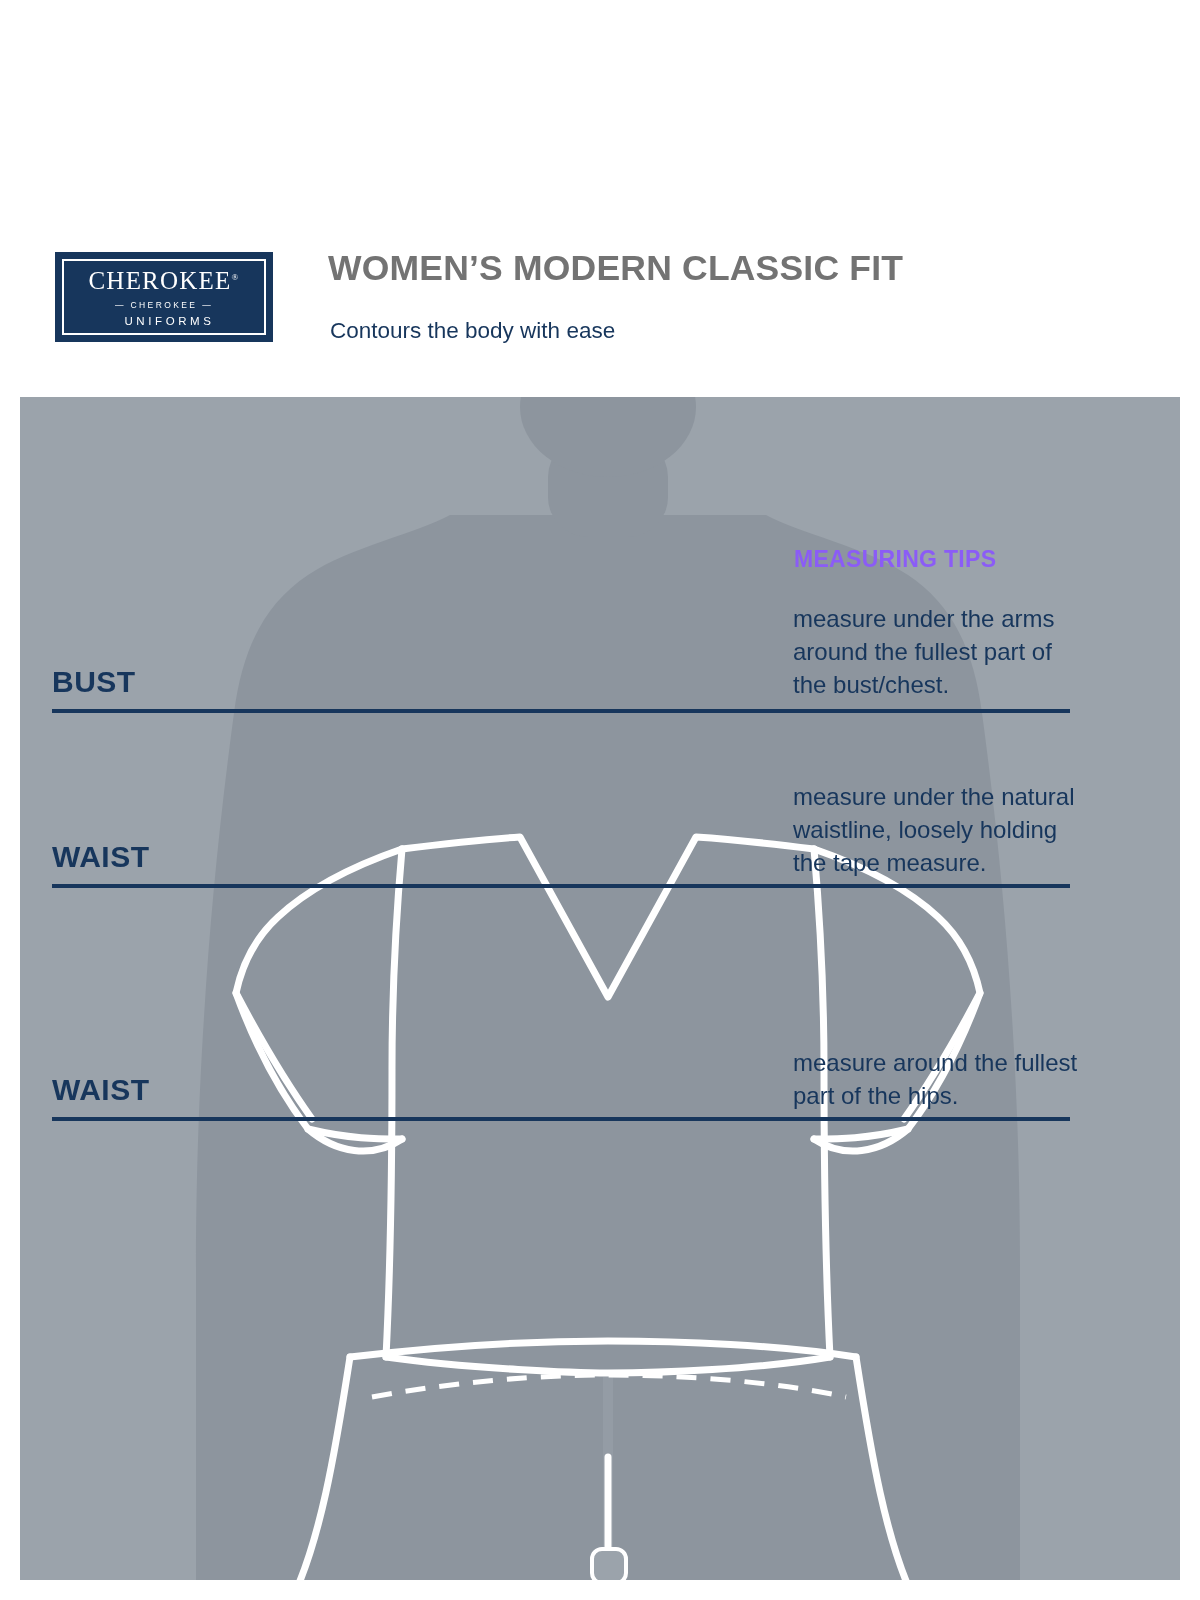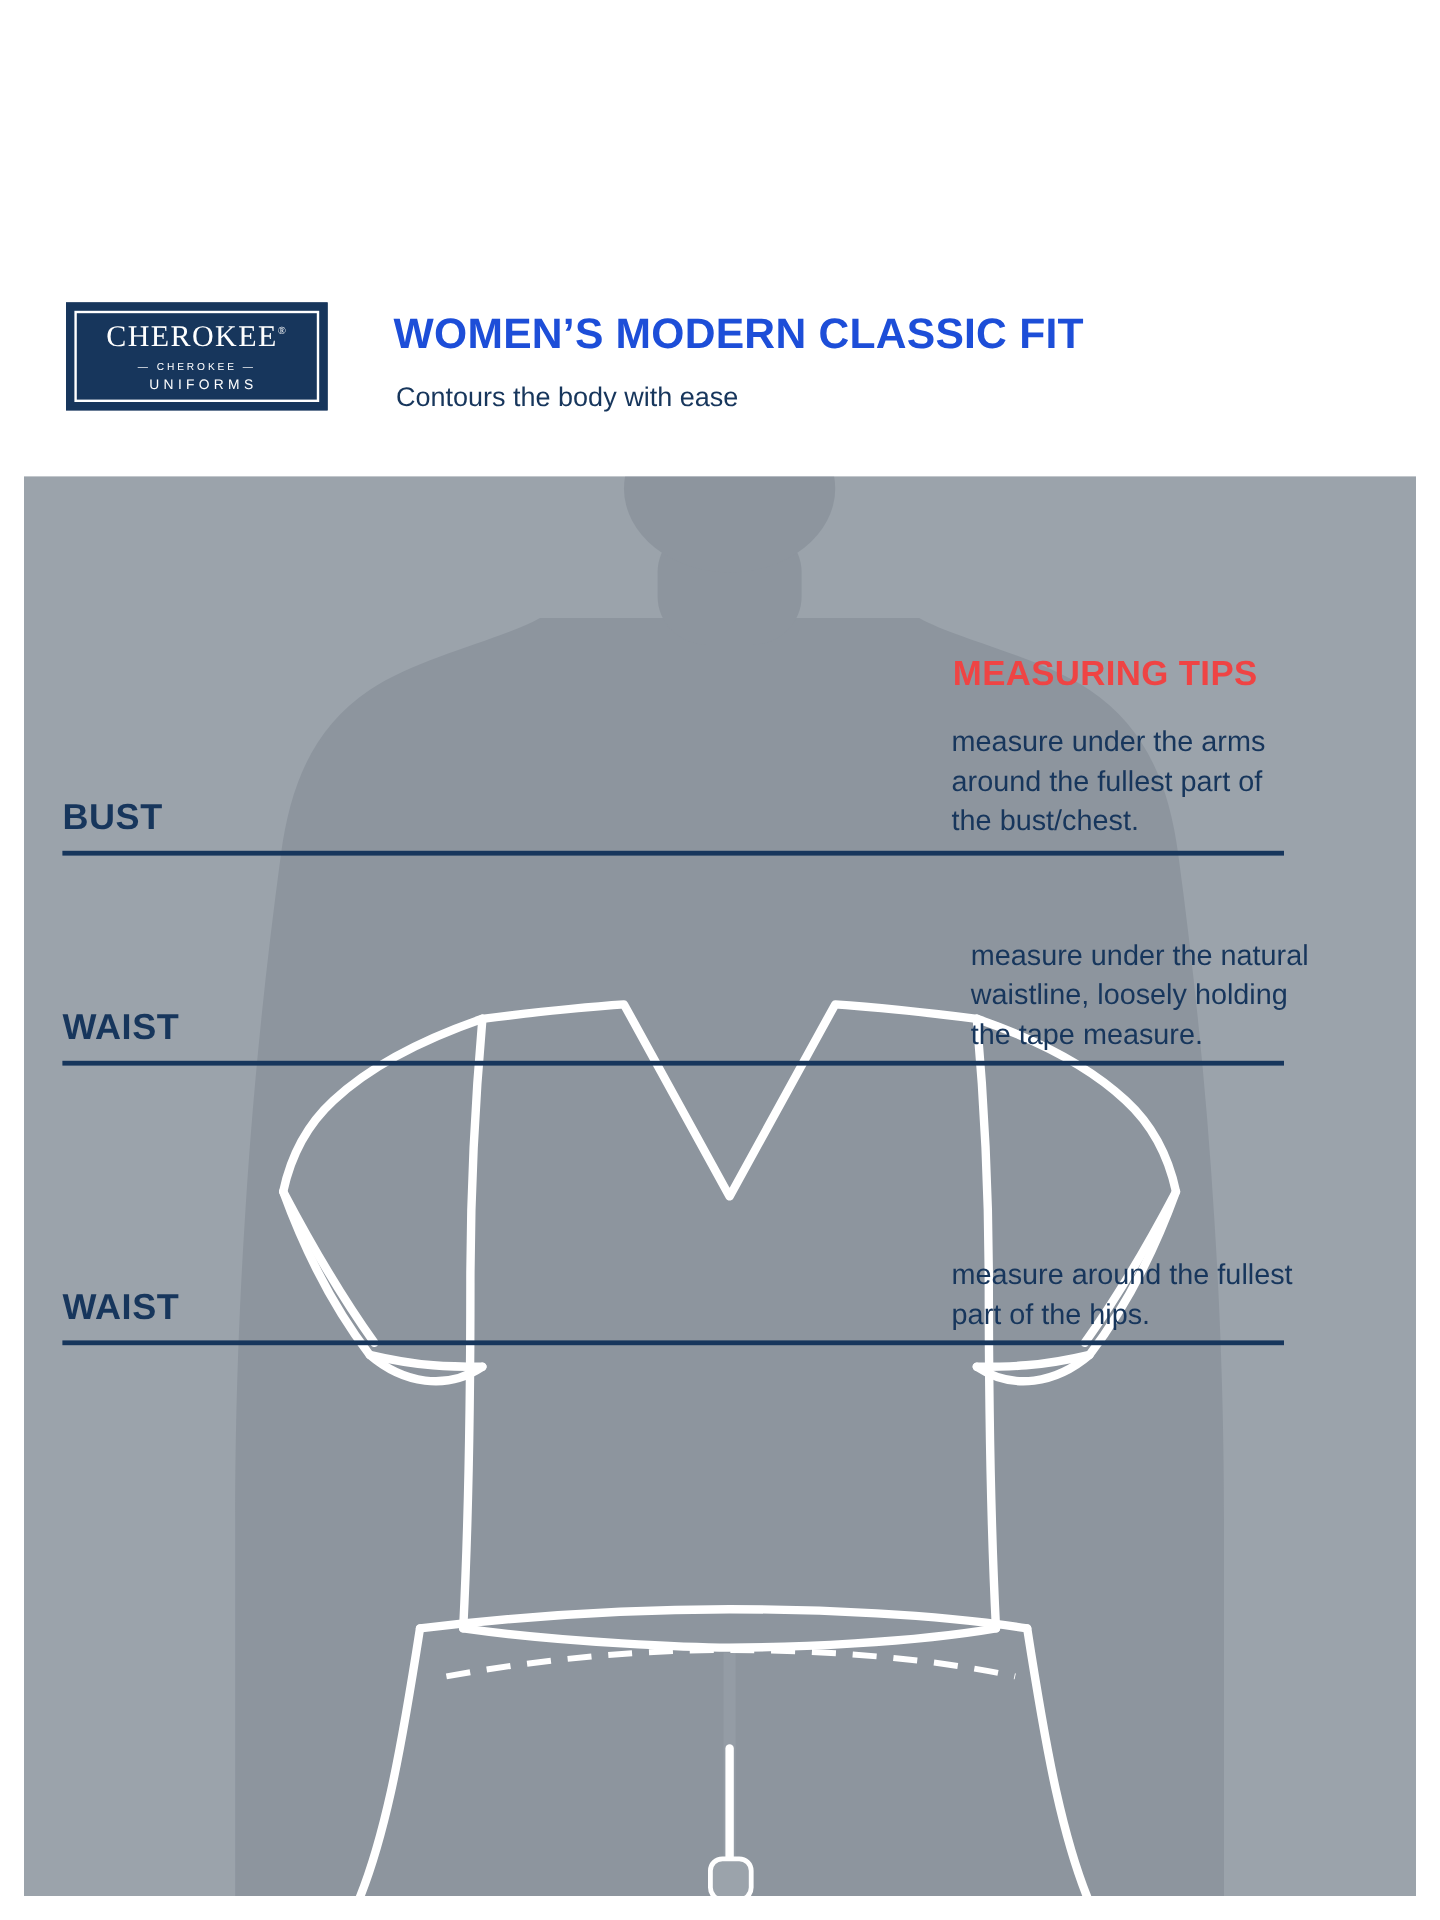--- a/index.html
+++ b/index.html
@@ -73,24 +73,24 @@
     font-size: 11.5px;
     letter-spacing: 3.6px;
     margin-top: 5px;
     color: #ffffff;
     padding-left: 11px;
   }
 
   #title-main {
     position: absolute;
     left: 328px;
-    top: 258px;
+    top: 248px;
     font-size: 35.5px;
     font-weight: bold;
-    color: #1d4ed8;
+    color: #737373;
     letter-spacing: 0.2px;
     white-space: nowrap;
   }
   #title-sub {
     position: absolute;
     left: 330px;
     top: 318px;
     font-size: 22.5px;
     color: #17365c;
     white-space: nowrap;
@@ -123,43 +123,43 @@
     color: #17365c;
     letter-spacing: 0.5px;
   }
   .meas-line {
     position: absolute;
     height: 4px;
     background: #17365c;
   }
   .tips-title {
     position: absolute;
-    font-size: 29px;
+    font-size: 23px;
     font-weight: bold;
-    color: #ef4444;
+    color: #8b5cf6;
     letter-spacing: 0.3px;
   }
   .tips-text {
     position: absolute;
     font-size: 24px;
     color: #17365c;
     line-height: 1.38;
   }
 
   
   #label-bust { left: 52px; top: 665px; }
   #line-bust  { left: 52px; top: 709px; width: 1018px; }
   #label-waist{ left: 52px; top: 840px; }
   #line-waist { left: 52px; top: 884px; width: 1018px; }
   #label-hips { left: 52px; top: 1073px; }
   #line-hips  { left: 52px; top: 1117px; width: 1018px; }
 
   #tips-heading { left: 794px; top: 546px; }
   #tip-bust  { left: 793px; top: 602px; width: 290px; }
-  #tip-waist { left: 793px; top: 780px; width: 300px; margin-left: 16px; }
+  #tip-waist { left: 793px; top: 780px; width: 300px; }
   #tip-hips  { left: 793px; top: 1046px; width: 300px; }
 </style>
 </head>
 <body>
 
 <div id="header">
 
   <div id="logo-box">
     <div class="inner">
       <div id="logo-word">

